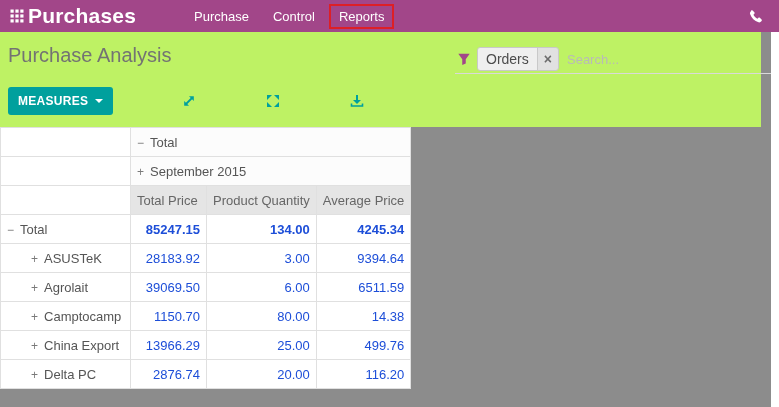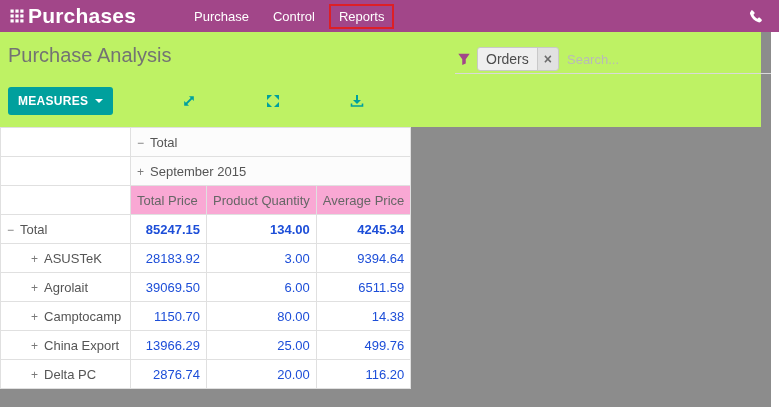--- a/index.html
+++ b/index.html
@@ -54,21 +54,21 @@
 
   
   table.pivot {
     position:absolute; top:127px; left:0; z-index:2;
     border-collapse:collapse; table-layout:fixed;
     background:#fff; font-size:13px; color:#333;
   }
   table.pivot td { border:1px solid #e0e0e0; height:29px; padding:0 6px; white-space:nowrap; overflow:hidden; }
   td.empty { border:none; background:#fff; }
   td.hgroup { color:#555; cursor:pointer; background:#fcfcfc; }
-  td.mheader { color:#666; cursor:pointer; background:#f9a8d4; }
+  td.mheader { color:#666; cursor:pointer; background:#e5e5e5; }
   td.rowhdr { color:#555; cursor:pointer; }
   td.rowhdr.child { padding-left:30px; }
   .toggle { color:#7a7a7a; margin-right:6px; font-size:12px; }
   td.num { text-align:right; color:#1d4ed8; }
   tr.total td.num { font-weight:bold; }
 
   
   .scrollbar-strip { position:absolute; top:32px; right:0; width:8px; height:375px; background:#fff; z-index:5; }
 </style>
 </head>

